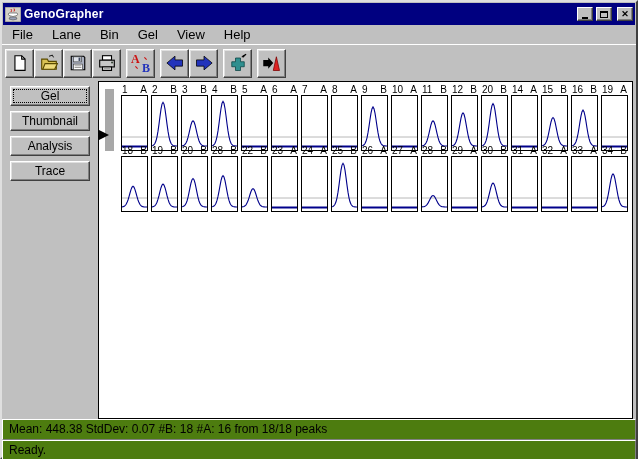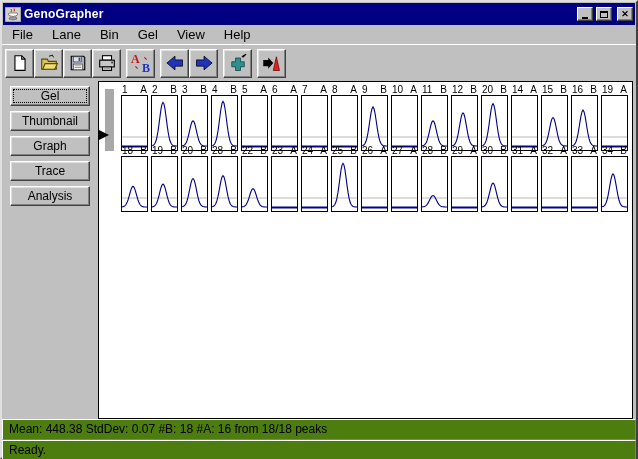--- a/index.html
+++ b/index.html
@@ -185,23 +185,22 @@
           <path d="M1 5.5 h4 v-2 l4 4.5 l-4 4.5 v-2 h-4 z" fill="#000"></path>
           <path d="M9 14 L11.5 3 L14 14 z" fill="#dd2222" stroke="#7a0000" stroke-width="0.6"></path>
         </svg>
     </span>
   </div>
 
   <div class="main">
     <div class="sidebar">
         <button class="side-btn active">Gel</button>
         <button class="side-btn">Thumbnail</button>
-        <button class="side-btn">Graph</button>
+        <button class="side-btn">Analysis</button>
         <button class="side-btn">Trace</button>
-        <button class="side-btn">Analysis</button>
       </div>
     <div class="content">
       <div class="slider-track"></div>
       <div class="slider-handle"></div>
       <div class="lane-row r1">
           <div class="lane">
             <div class="lane-label">
               <span>1</span>
               <span>A</span>
             </div>

